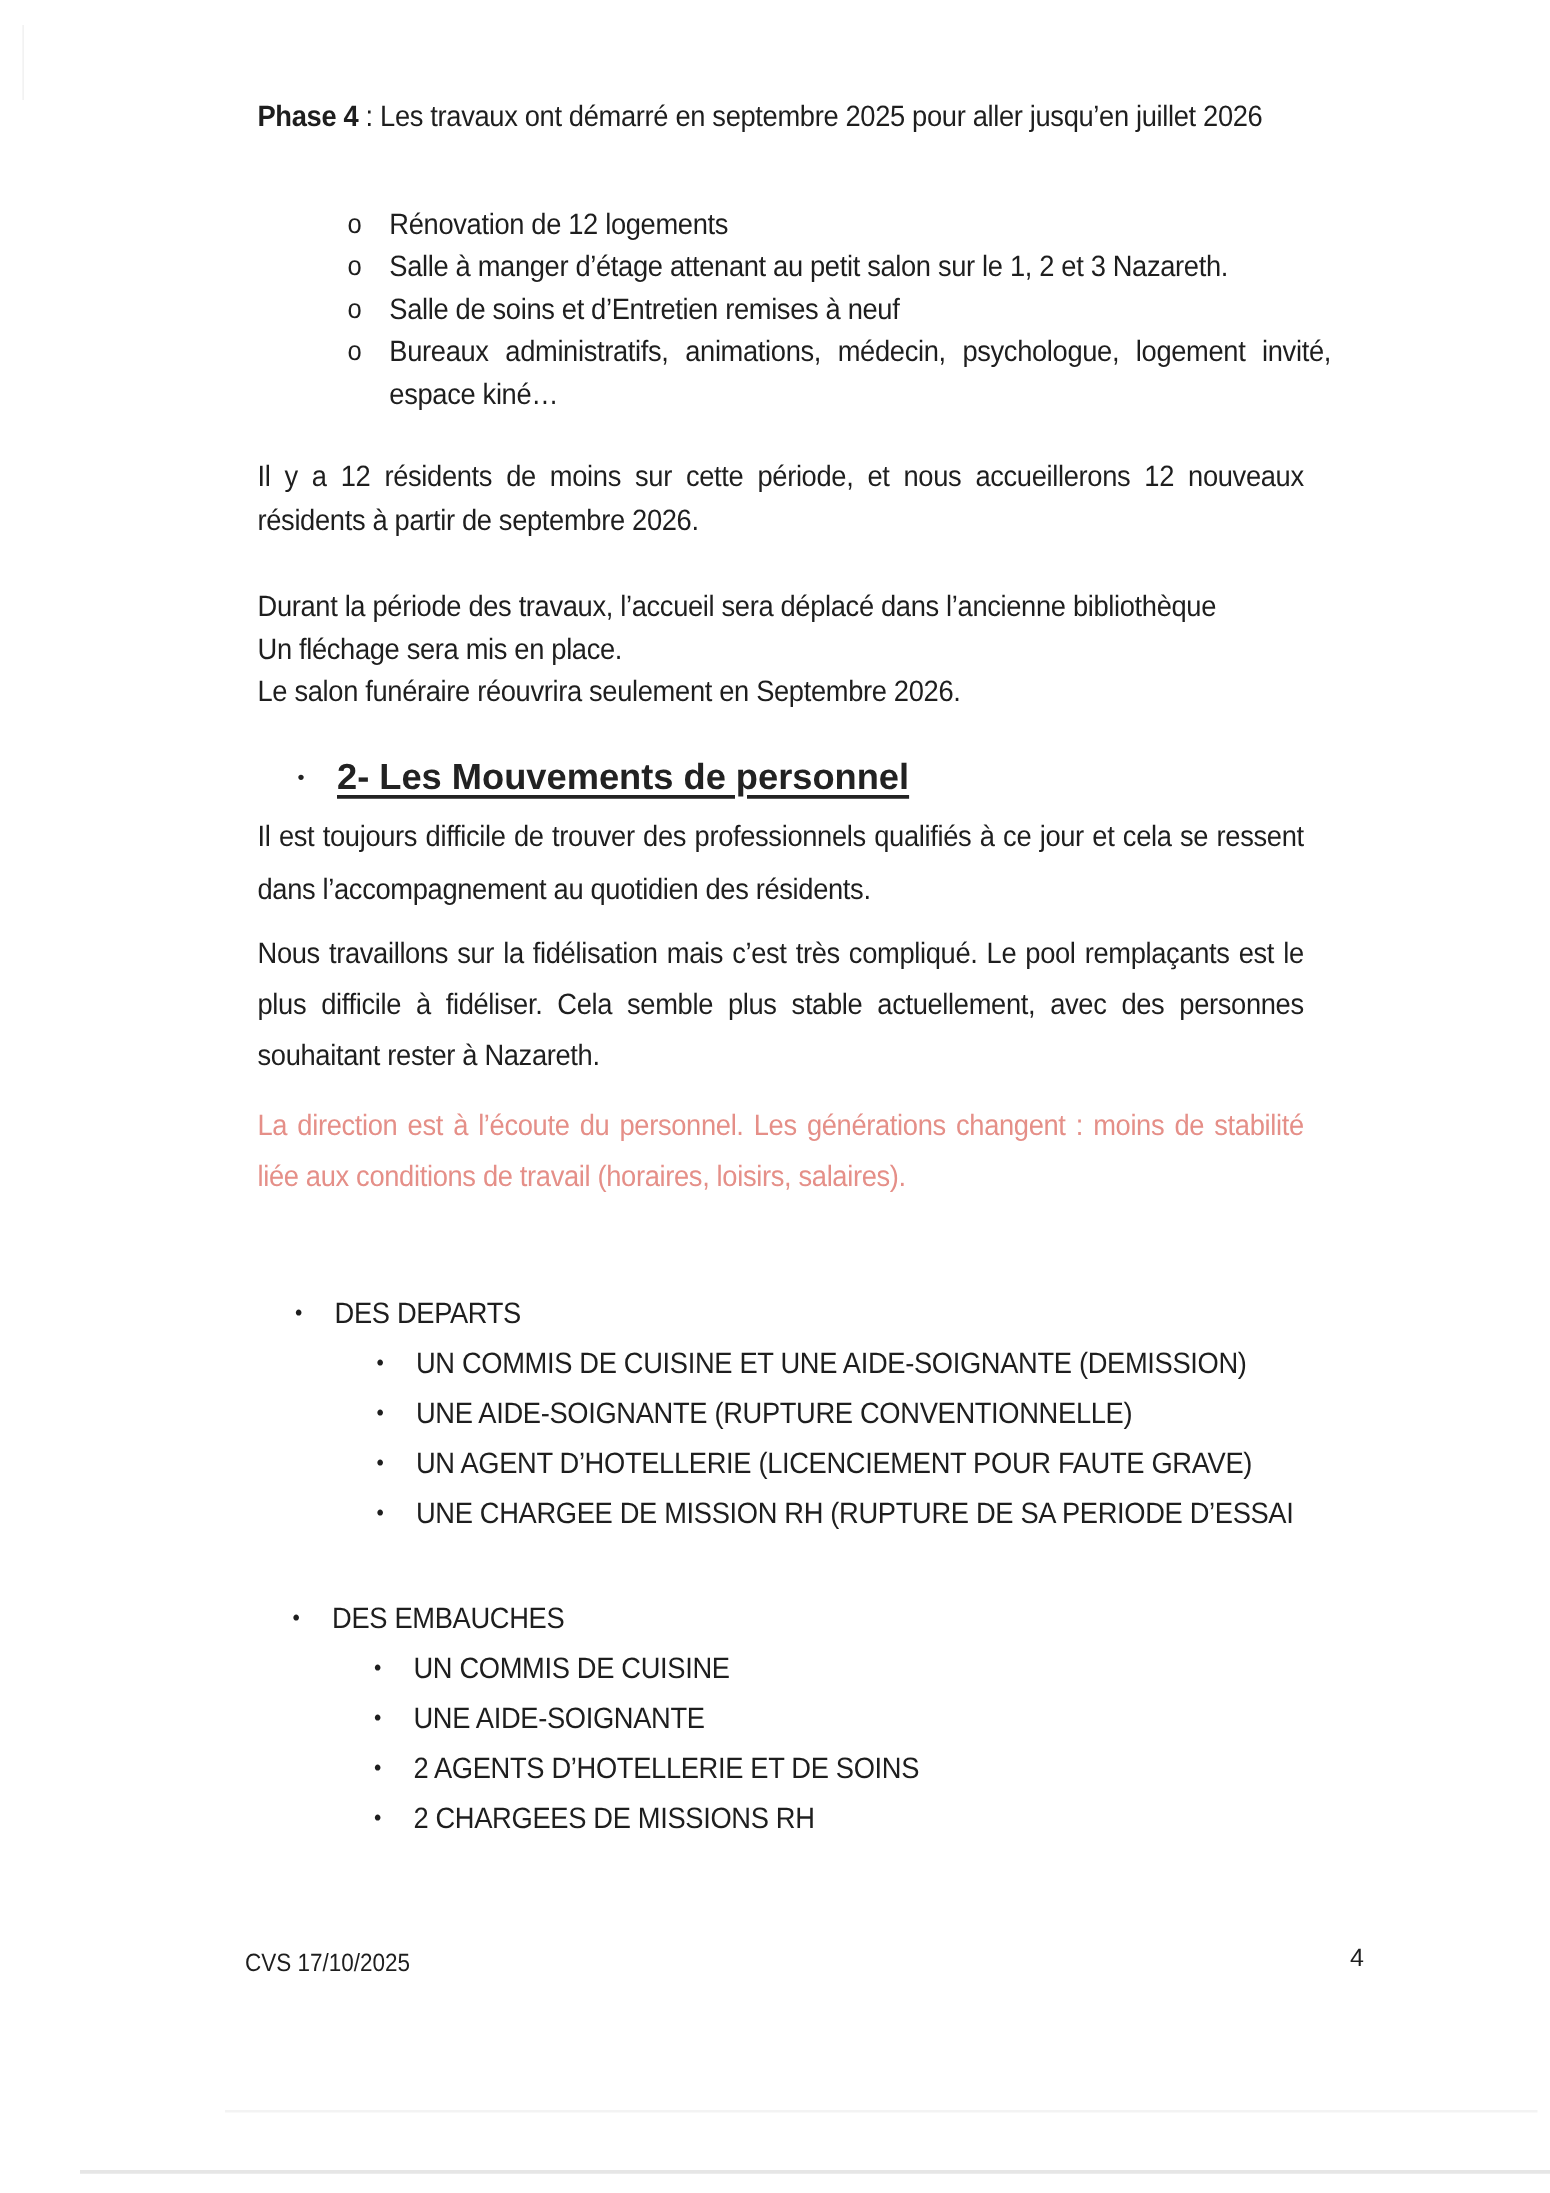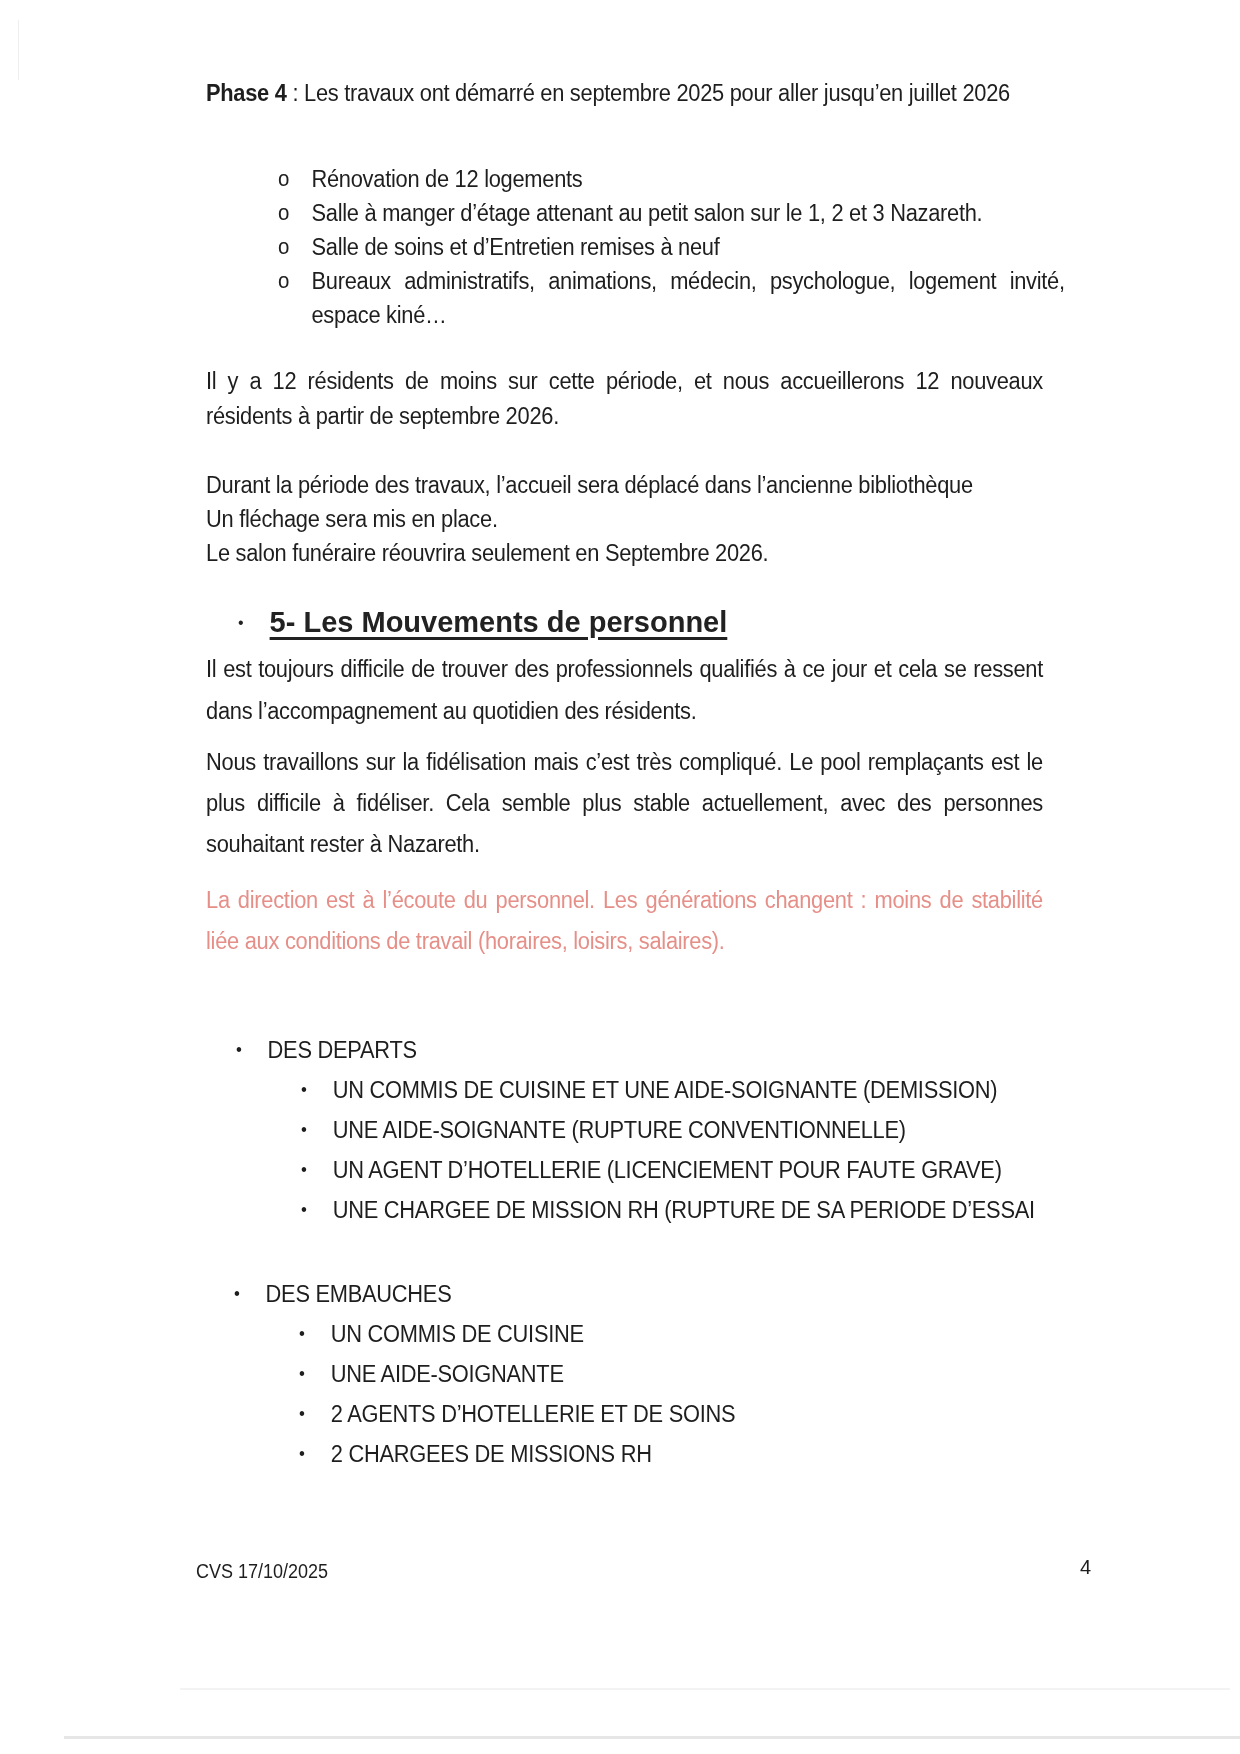--- a/index.html
+++ b/index.html
@@ -94,21 +94,21 @@
 </div>
 
 <div class="p justify" style="top:364px; width:900px;">Il y a 12 résidents de moins sur cette période, et nous accueillerons 12 nouveaux résidents à partir de septembre 2026.</div>
 
 <div class="p" style="top:468px;">Durant la période des travaux, l’accueil sera déplacé dans l’ancienne bibliothèque</div>
 <div class="p" style="top:502px;">Un fléchage sera mis en place.</div>
 <div class="p" style="top:536px;">Le salon funéraire réouvrira seulement en Septembre 2026.</div>
 
 <div class="heading">
   <span class="dot">•</span>
-  <span class="title">5- Les Mouvements de personnel</span>
+  <span class="title">2- Les Mouvements de personnel</span>
 </div>
 
 <div class="p justify" style="top:648px; width:900px; line-height:42px;">Il est toujours difficile de trouver des professionnels qualifiés à ce jour et cela se ressent dans l’accompagnement au quotidien des résidents.</div>
 <div class="p justify" style="top:742px; width:900px; line-height:41px;">Nous travaillons sur la fidélisation mais c’est très compliqué. Le pool remplaçants est le plus difficile à fidéliser. Cela semble plus stable actuellement, avec des personnes souhaitant rester à Nazareth.</div>
 <div class="p justify pink" style="top:880px; width:900px; line-height:41px;">La direction est à l’écoute du personnel. Les générations changent : moins de stabilité liée aux conditions de travail (horaires, loisirs, salaires).</div>
 
 <div class="bullets" style="left:236px; top:1030px;">
   <div class="b-row">
     <span class="bdot">•</span>
     <span class="btxt">DES DEPARTS</span>

